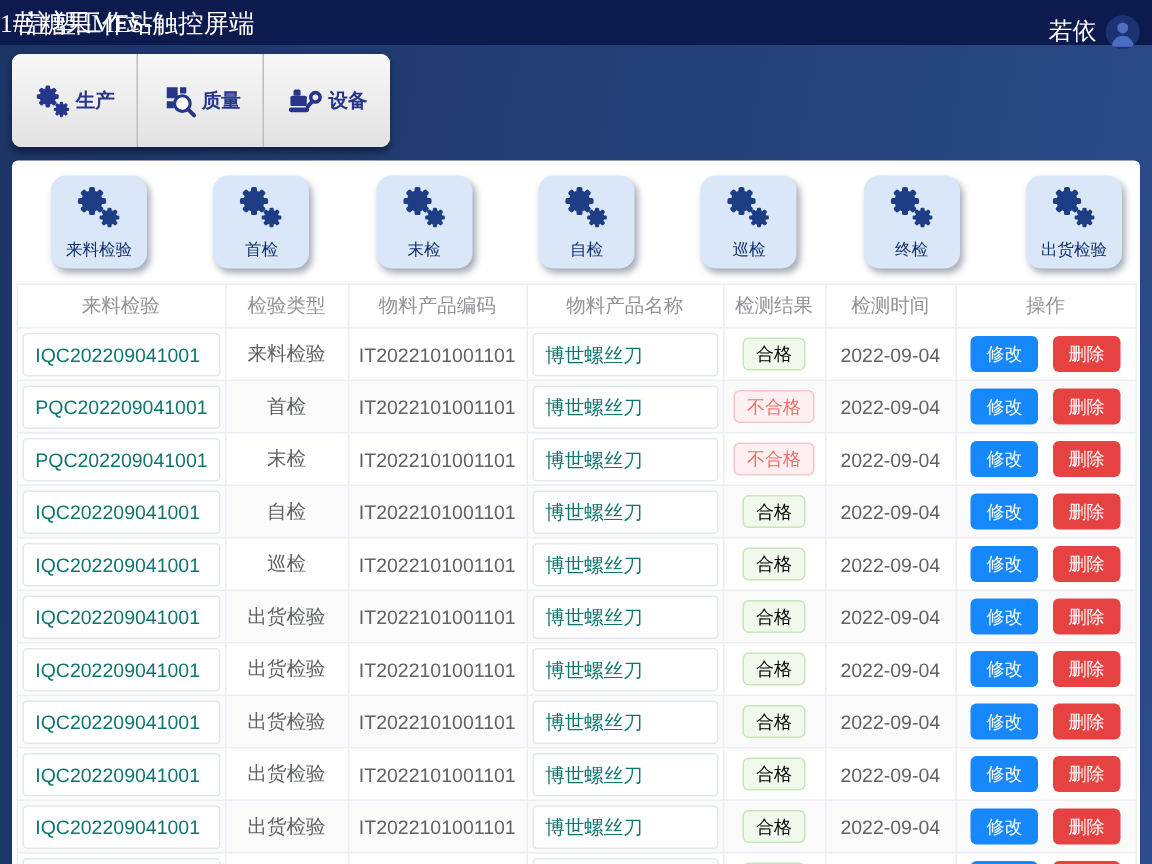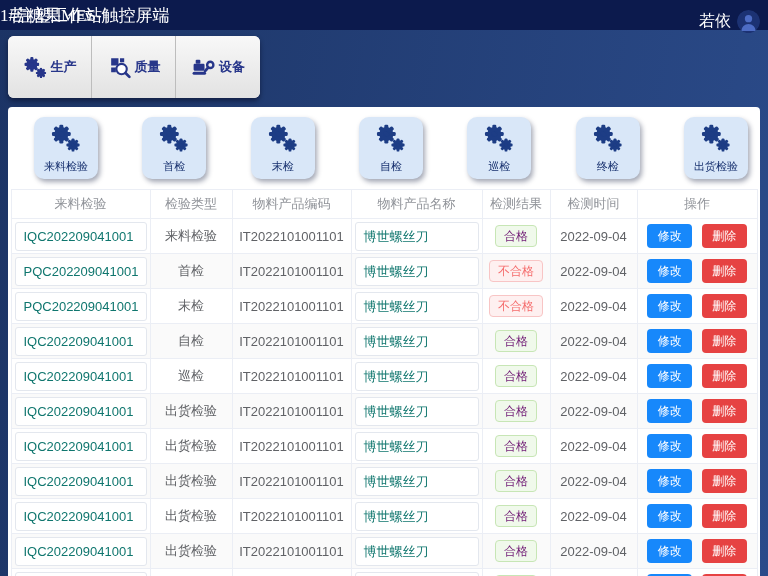--- a/index.html
+++ b/index.html
@@ -61,21 +61,21 @@
   tbody tr:nth-child(even) { background:#fafafa; }
   .cellbox {
     display:block; margin:2px 3px; height:29px; line-height:27px;
     background:#fff; border:1px solid #e3e7ee; border-radius:3px;
     text-align:left; padding:0 8px; color:#0f766e; font-size:13px;
   }
   .badge {
     display:inline-block; padding:0 8px; height:22px; line-height:20px;
     border-radius:4px; font-size:12px; border:1px solid transparent;
   }
-  .badge.pass { color:#701a75; background:#f0f9eb; border-color:#c7e6b5; }
+  .badge.pass { color:#000000; background:#f0f9eb; border-color:#c7e6b5; }
   .badge.fail { color:#f56c6c; background:#fef0f0; border-color:#f8c5c5; }
   .btn {
     width:45px; height:24px; border:none; border-radius:4px; color:#ffffff;
     font-size:12px; margin:0 3px; cursor:pointer; font-family:"Liberation Sans", sans-serif;
   }
   .btn.edit { background:#1788fb; }
   .btn.del  { background:#e64242; }
   .defs-hidden { position:absolute; width:0; height:0; overflow:hidden; }
 </style>
 </head>

